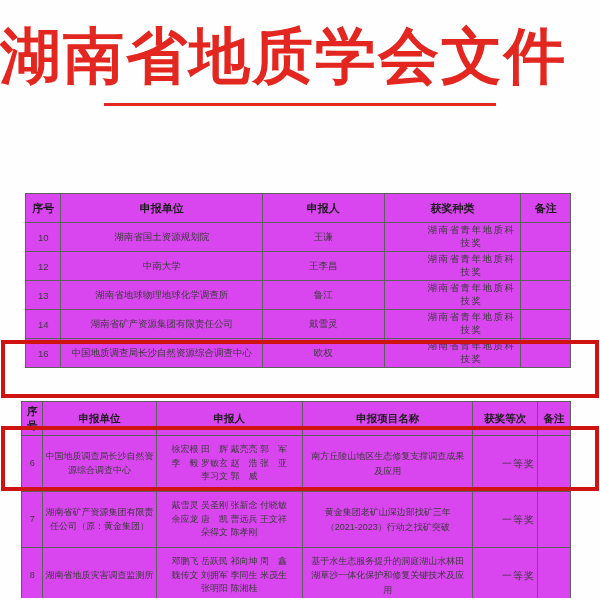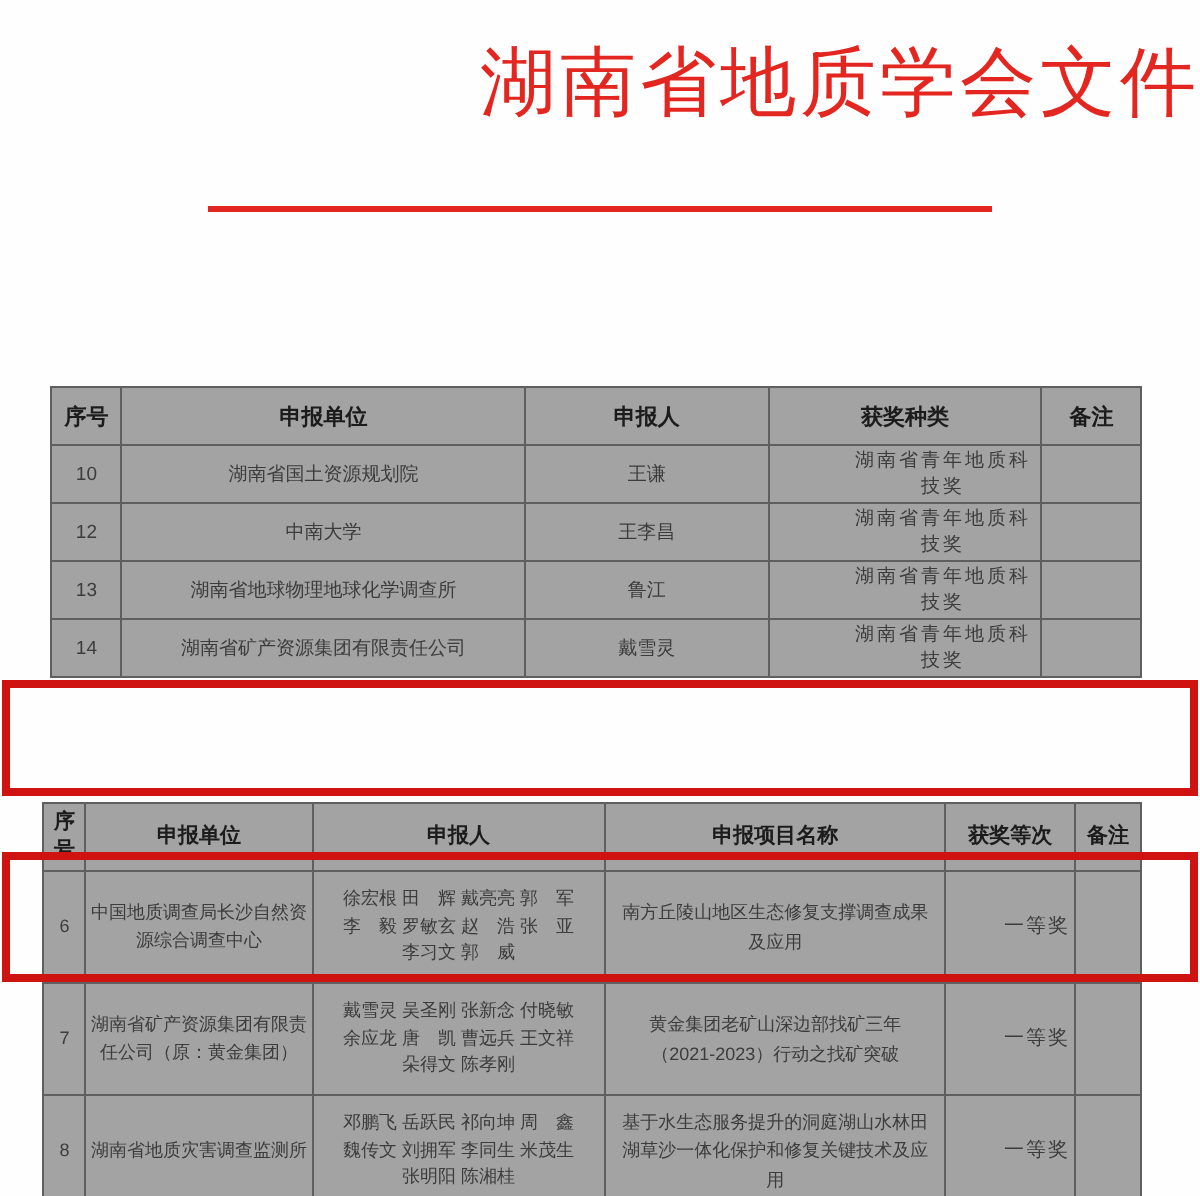--- a/index.html
+++ b/index.html
@@ -1,31 +1,31 @@
 <!DOCTYPE html>
 <html><head>
 <meta charset="utf-8">
 <style>
   html,body{margin:0;padding:0;background:#ffffff;}
   .page{
     position:relative;width:600px;height:598px;background:#fefefe;overflow:hidden;
     font-family:"Liberation Sans","DejaVu Sans",sans-serif;color:#2f2f2f;
   }
   .doc-title{
-    position:absolute;top:16px;left:0;width:100%;text-align:right;
-    font-size:38px;font-weight:normal;letter-spacing:2px;color:#e3261f;
+    position:absolute;top:16px;left:0;width:100%;text-align:left;
+    font-size:61px;font-weight:bold;letter-spacing:2px;color:#e3261f;
   }
   .red-line{
     position:absolute;top:103px;left:104px;width:392px;height:3px;background:#e3261f;
   }
   .subtitle{
     position:absolute;top:132px;left:0;width:100%;text-align:center;
     font-size:19px;font-weight:bold;color:#1d1d1d;line-height:1.45;
   }
-  table{border-collapse:collapse;table-layout:fixed;position:absolute;background:#a3a3a3;}
+  table{border-collapse:collapse;table-layout:fixed;position:absolute;background:#d946ef;}
   th,td{
     border:1px solid #5f5f5f;text-align:center;vertical-align:middle;
     padding:1px 2px;overflow:hidden;
   }
   th{font-weight:bold;color:#1c1c1c;}
   
   .t1{top:193px;left:25px;width:546px;font-size:9.5px;color:#3c3c3c;}
   .t1 th{font-size:11px;height:26px;}
   .t1 td{height:24px;}
   .t1 .award{letter-spacing:1.5px;padding-left:40px;}
@@ -89,20 +89,27 @@
         <td class="award">湖南省青年地质科技奖</td>
         <td></td>
       </tr>
       <tr>
         <td>14</td>
         <td>湖南省矿产资源集团有限责任公司</td>
         <td>戴雪灵</td>
         <td class="award">湖南省青年地质科技奖</td>
         <td></td>
       </tr>
+      <tr>
+        <td>16</td>
+        <td>中国地质调查局长沙自然资源综合调查中心</td>
+        <td>欧权</td>
+        <td class="award">湖南省青年地质科技奖</td>
+        <td></td>
+      </tr>
     </tbody>
   </table>
 
   <table class="t2">
     <colgroup>
       <col style="width:3.9%">
         <col style="width:20.6%">
         <col style="width:26.7%">
         <col style="width:31%">
         <col style="width:11.8%">

